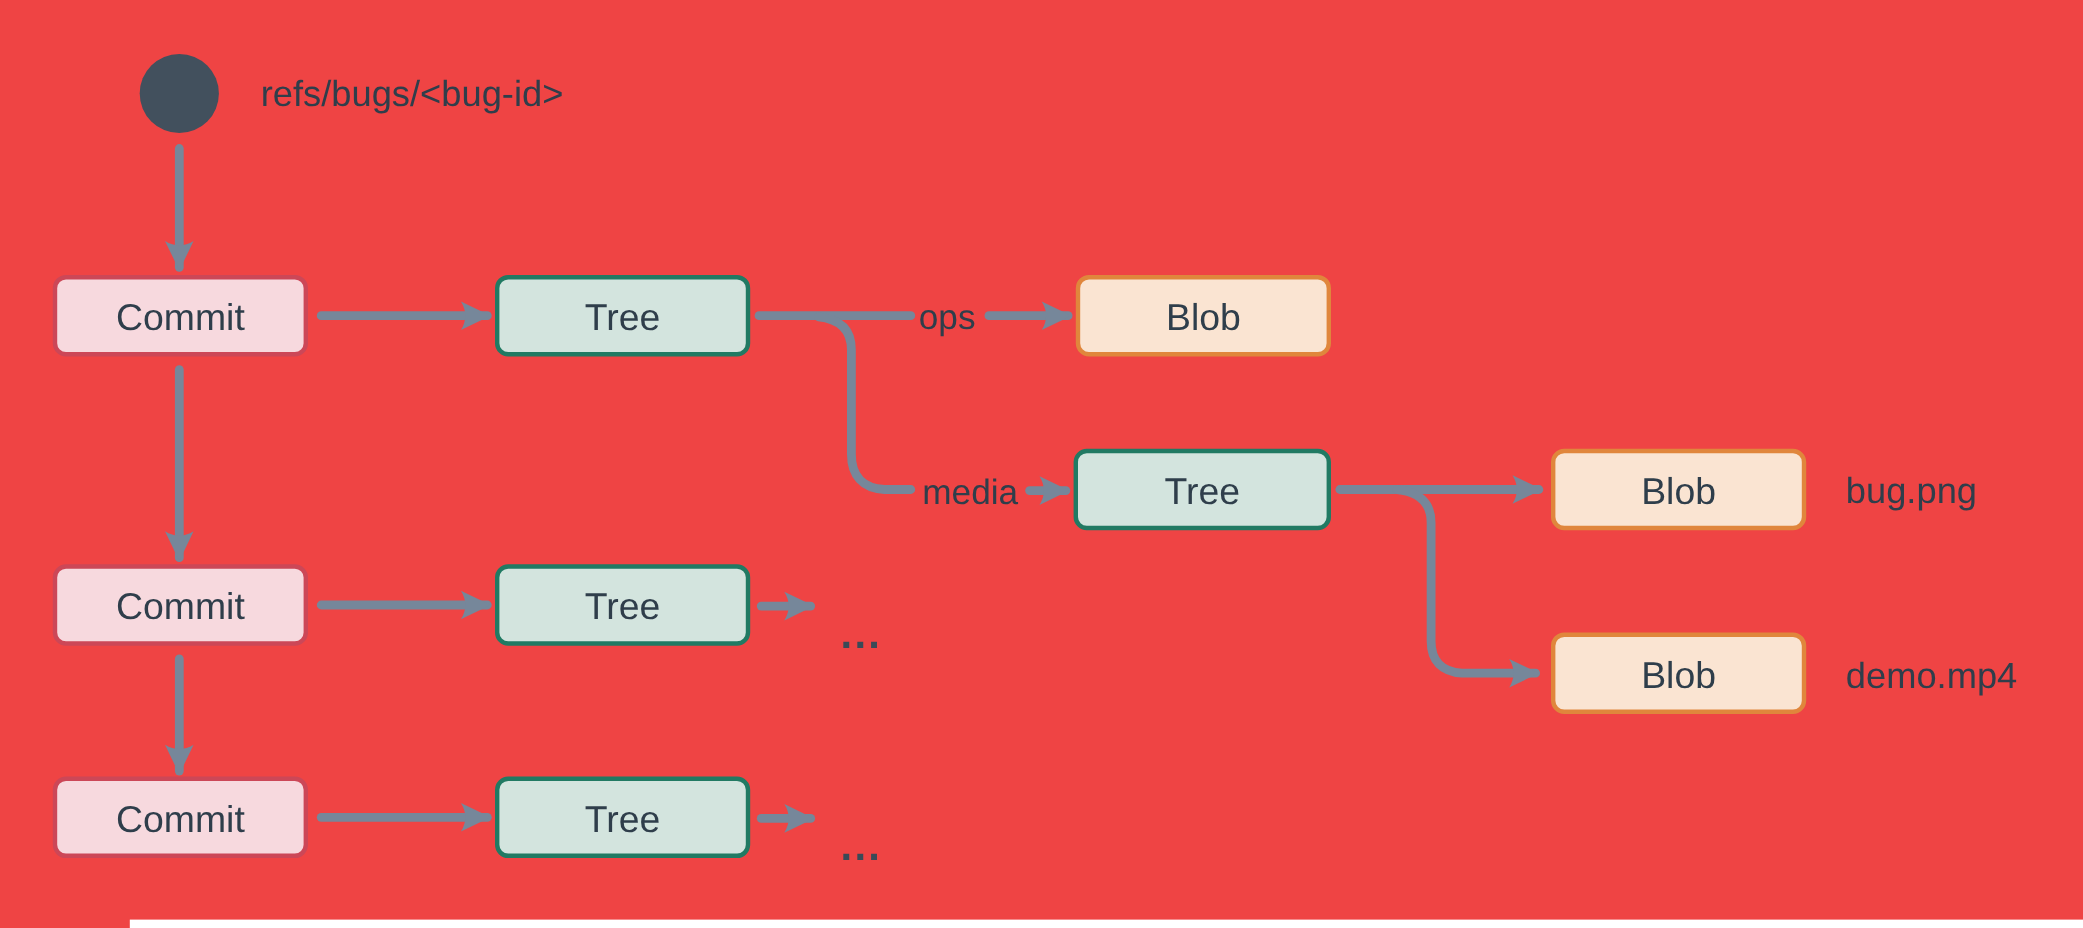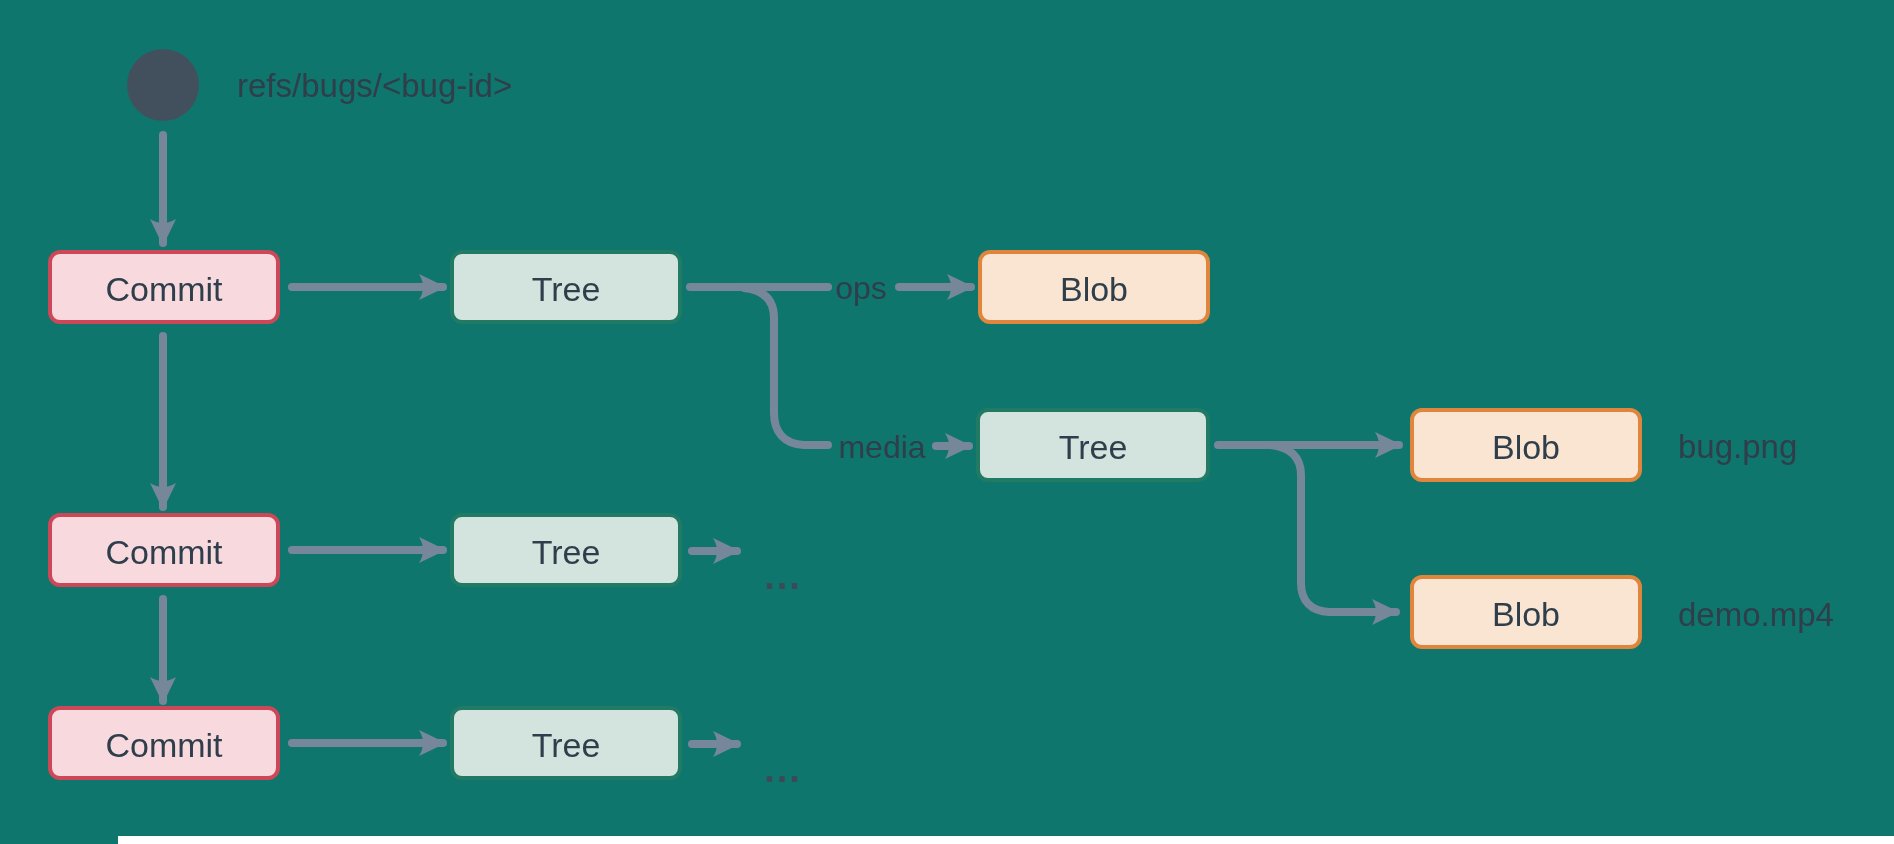--- a/index.html
+++ b/index.html
@@ -1,16 +1,16 @@
 <!DOCTYPE html>
 <html><head>
 <meta charset="utf-8">
 <style>
   html,body { margin:0; padding:0; background:#edf1f5; }
-  .stage { width:1894px; height:844px; position:relative; background:#0f766e; overflow:hidden; }
+  .stage { width:1894px; height:844px; position:relative; background:#ef4444; overflow:hidden; }
   svg { display:block; }
   text { font-family:"Liberation Sans","DejaVu Sans",sans-serif; fill:#2f3e4b; }
   .node-label { font-size:34px; }
   .ref-label  { font-size:33px; }
   .edge-label { font-size:32px; }
   .file-label { font-size:33px; }
   .dots       { font-size:38px; font-weight:bold; letter-spacing:2px; fill:#3a4a57; }
   .box        { stroke-width:4px; }
   .box.commit { fill:#f7d9de; stroke:#cc4757; }
   .box.tree   { fill:#d3e4de; stroke:#217a63; }

